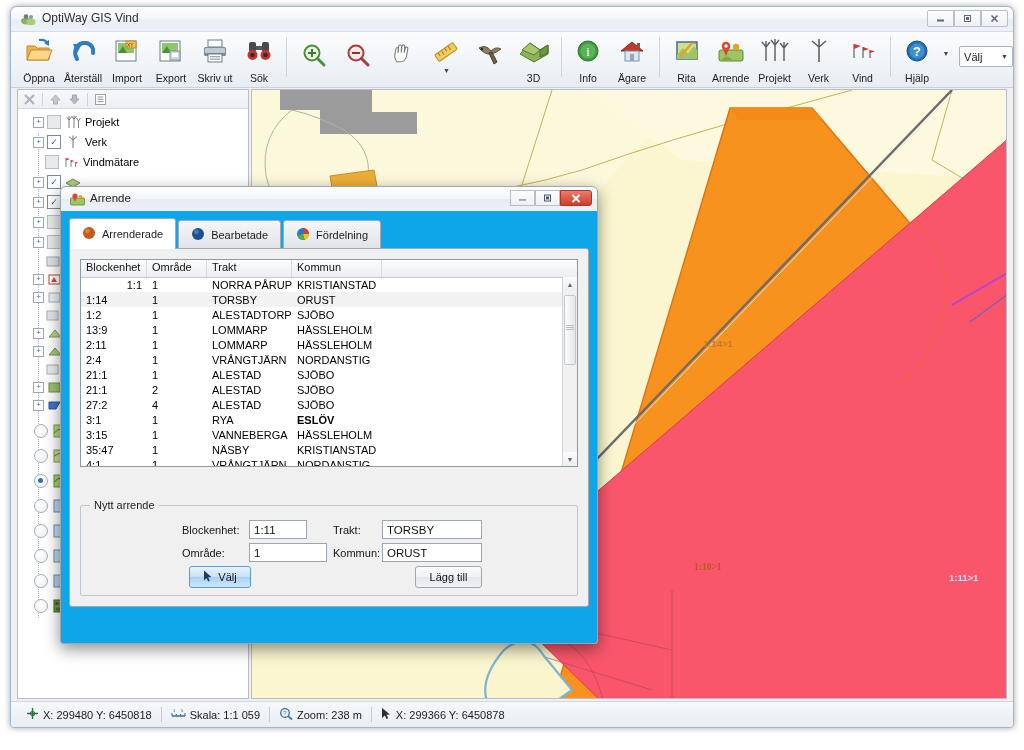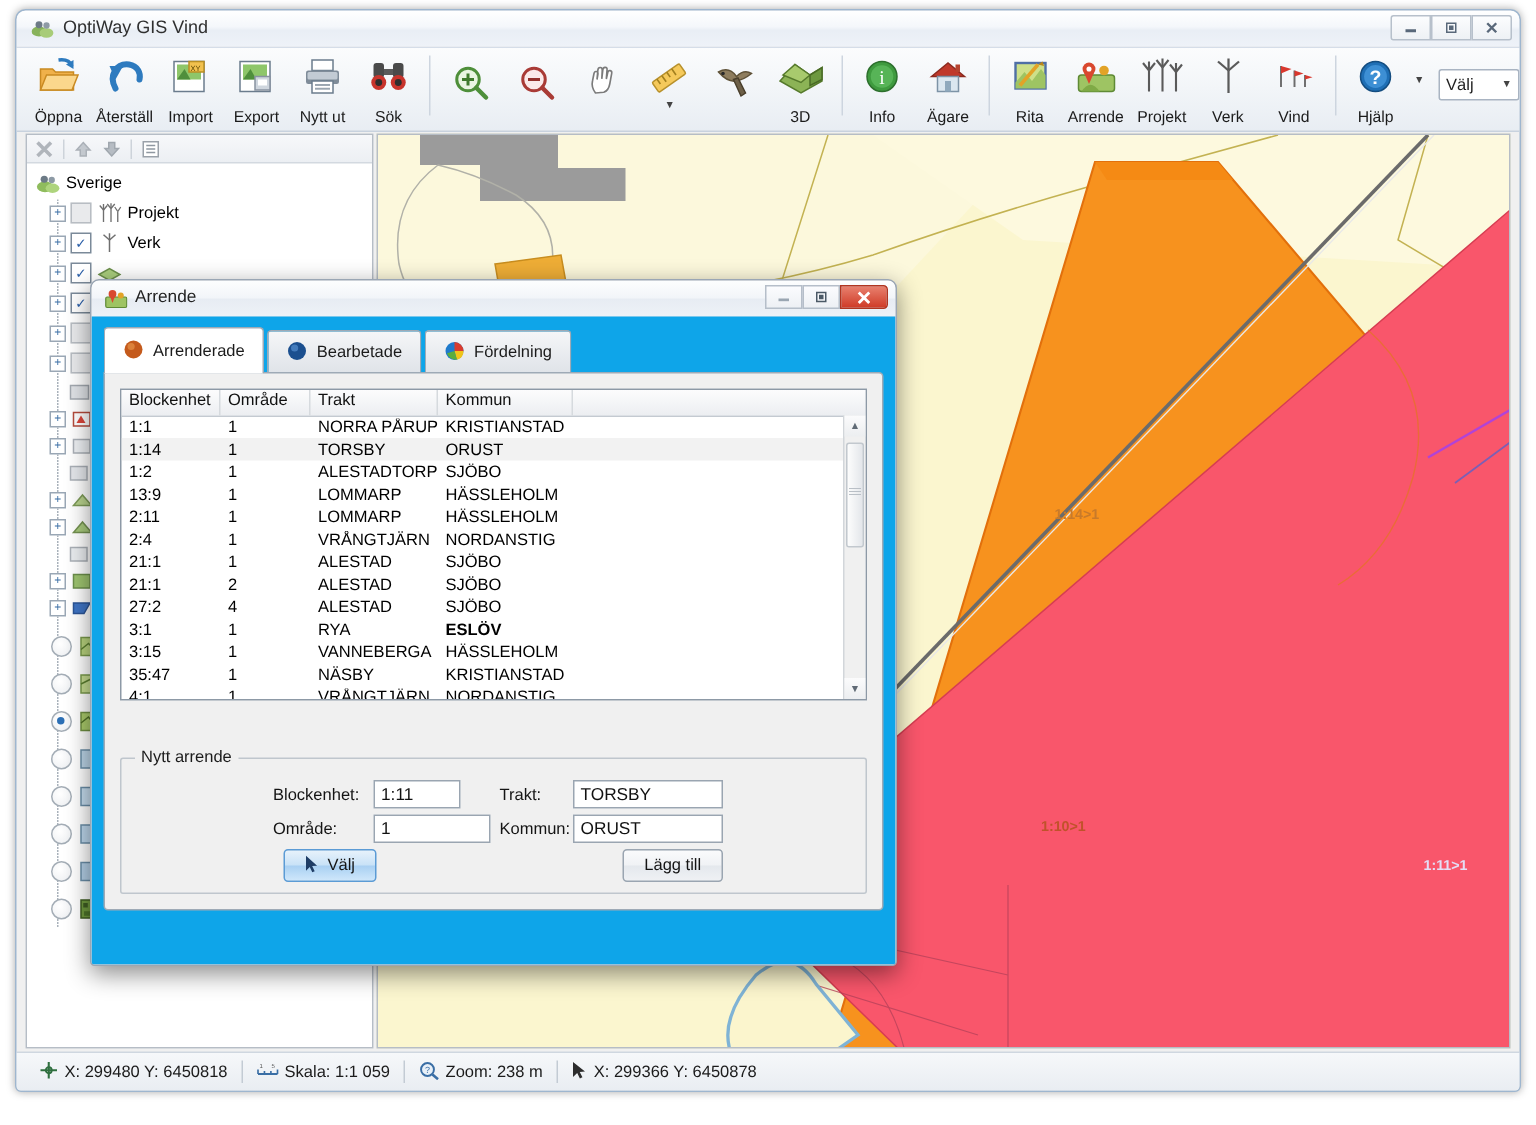--- a/index.html
+++ b/index.html
@@ -309,21 +309,21 @@
         <span class="glyph">
           <svg width="28" height="26" viewBox="0 0 28 26">
             <rect x="7" y="2" width="14" height="7" fill="#ffffff" stroke="#6b7c8d"></rect>
             <rect x="3" y="9" width="22" height="9" rx="1.5" fill="#7f8c99"></rect>
             <rect x="4" y="10" width="20" height="5" rx="1" fill="#c2cbd4"></rect>
             <rect x="7" y="16" width="14" height="8" fill="#ffffff" stroke="#6b7c8d"></rect>
             <rect x="9" y="18" width="10" height="1.3" fill="#9aa5b0"></rect>
             <rect x="9" y="20.5" width="10" height="1.3" fill="#9aa5b0"></rect>
           </svg>
         </span>
-        <span class="lbl">Nytt ut</span>
+        <span class="lbl">Skriv ut</span>
       </div>
 
       <div class="tb-item">
         <span class="glyph">
           <svg width="28" height="26" viewBox="0 0 28 26">
             <rect x="4" y="4" width="7" height="10" rx="2" fill="#4a4a4a"></rect>
             <rect x="17" y="4" width="7" height="10" rx="2" fill="#4a4a4a"></rect>
             <circle cx="7.5" cy="17" r="5" fill="#c8342c"></circle>
             <circle cx="20.5" cy="17" r="5" fill="#c8342c"></circle>
             <circle cx="7.5" cy="17" r="2.3" fill="#2e2e2e"></circle>
@@ -551,31 +551,20 @@
             <svg width="13" height="13" viewBox="0 0 13 13">
                 <rect x="1.5" y="1.5" width="10" height="10" fill="#fff" stroke="#9aa1a9"></rect>
                 <path d="M3.5 4 L9.5 4 M3.5 6.3 L9.5 6.3 M3.5 8.6 L9.5 8.6" stroke="#8f98a1"></path>
               </svg>
           </span>
         </div>
 
         <div class="tree">
           <div class="dots" style="top:24px;bottom:0;"></div>
 
-          <div class="tnode" style="padding-left:6px;">
-            <span class="tico">
-              <svg width="16" height="14" viewBox="0 0 16 14">
-                <ellipse cx="6" cy="9.5" rx="5.4" ry="3.6" fill="#8fbc5d"></ellipse>
-                <ellipse cx="11" cy="10.5" rx="4.6" ry="3.1" fill="#aed47d"></ellipse>
-                <circle cx="5.5" cy="4.5" r="2.4" fill="#6c7a86"></circle>
-                <circle cx="10.5" cy="5" r="2.1" fill="#8d9aa5"></circle>
-              </svg>
-            </span>
-            <span>Sverige</span>
-          </div>
 
           <div class="tnode" style="padding-left:15px;">
             <span class="exp">+</span>
             <span class="cbx grey"></span>
             <span class="tico">
               <svg width="16" height="14" viewBox="0 0 16 14">
                   <g stroke="#6f6f6f" stroke-width="0.9" fill="none">
                 <path d="M4 13 L4 5"></path>
                     <path d="M4 5 L1.5 2"></path>
                     <path d="M4 5 L6.5 2"></path>
@@ -602,20 +591,35 @@
                 <path d="M8 13 L8 5"></path>
                     <path d="M8 5 L4 1.5"></path>
                     <path d="M8 5 L12 1.5"></path>
                     <path d="M8 5 L8 0.5"></path>
                   </g>
                 </svg>
             </span>
             <span>Verk</span>
           </div>
 
+          <div class="tnode" style="padding-left:15px;">
+            <span class="exp none"></span>
+            <span class="cbx grey"></span>
+            <span class="tico">
+              <svg width="16" height="14" viewBox="0 0 16 14">
+                <path d="M3 12 L3 3" stroke="#777" stroke-width="0.9"></path>
+                  <path d="M3 3 L7 4 L3 5.5 Z" fill="#d9382e"></path>
+                <path d="M8 12 L8 5" stroke="#777" stroke-width="0.9"></path>
+                  <path d="M8 5 L11.5 6 L8 7.2 Z" fill="#d9382e"></path>
+                <path d="M12.5 12 L12.5 7" stroke="#777" stroke-width="0.9"></path>
+                  <path d="M12.5 7 L15.5 7.8 L12.5 8.7 Z" fill="#d9382e"></path>
+              </svg>
+            </span>
+            <span>Vindmätare</span>
+          </div>
 
           <div class="tnode" style="padding-left:15px;">
             <span class="exp">+</span>
             <span class="cbx">✓</span>
             <span class="tico">
               <svg width="16" height="14" viewBox="0 0 16 14">
                   <path d="M1 8 L8 4 L15 8 L8 12 Z" fill="#a9cd7c" stroke="#6c8f4b"></path>
                 </svg>
             </span>
           </div>
@@ -861,21 +865,21 @@
             <g fill="#333">
               <circle cx="110" cy="512" r="1.6"></circle>
                 <circle cx="28" cy="540" r="1.6"></circle>
               <circle cx="250" cy="616" r="1.6"></circle>
             </g>
           </svg>
 
           <div class="maplabel" style="left:451px;top:248px;color:#c87a2a;">
             <span>1:14&gt;1</span>
           </div>
-          <div class="maplabel" style="left:442px;top:456px;color:#c0522a;">
+          <div class="maplabel" style="left:442px;top:472px;color:#c0522a;font-family:Liberation Serif, serif;">
             <span>1:10&gt;1</span>
           </div>
           <div class="maplabel" style="left:697px;top:482px;color:#e4ddf5;">
             <span>1:11&gt;1</span>
           </div>
         </div>
       </div>
     </div>
 
     <div class="statusbar">
@@ -993,21 +997,21 @@
         <div class="grid">
           <div class="grid-head">
             <div class="gh" style="width:66px;">Blockenhet</div>
             <div class="gh" style="width:60px;">Område</div>
             <div class="gh" style="width:85px;">Trakt</div>
             <div class="gh" style="width:90px;">Kommun</div>
             <div class="gh" style="flex:1;border-right:none;"></div>
           </div>
           <div class="grid-rows" id="grid-rows">
               <div class="grow">
-                <div class="gc" style="width: 66px;">1:1</div>
+                <div class="gc" style="width: 66px; text-align: right;">1:1</div>
                 <div class="gc" style="width: 60px;">1</div>
                 <div class="gc" style="width: 85px;">NORRA PÅRUP</div>
                 <div class="gc" style="width: 90px;">KRISTIANSTAD</div>
                 <div class="gc" style="flex: 1 1 0%;"></div>
               </div>
               <div class="grow alt">
                 <div class="gc" style="width: 66px;">1:14</div>
                 <div class="gc" style="width: 60px;">1</div>
                 <div class="gc" style="width: 85px;">TORSBY</div>
                 <div class="gc" style="width: 90px;">ORUST</div>

